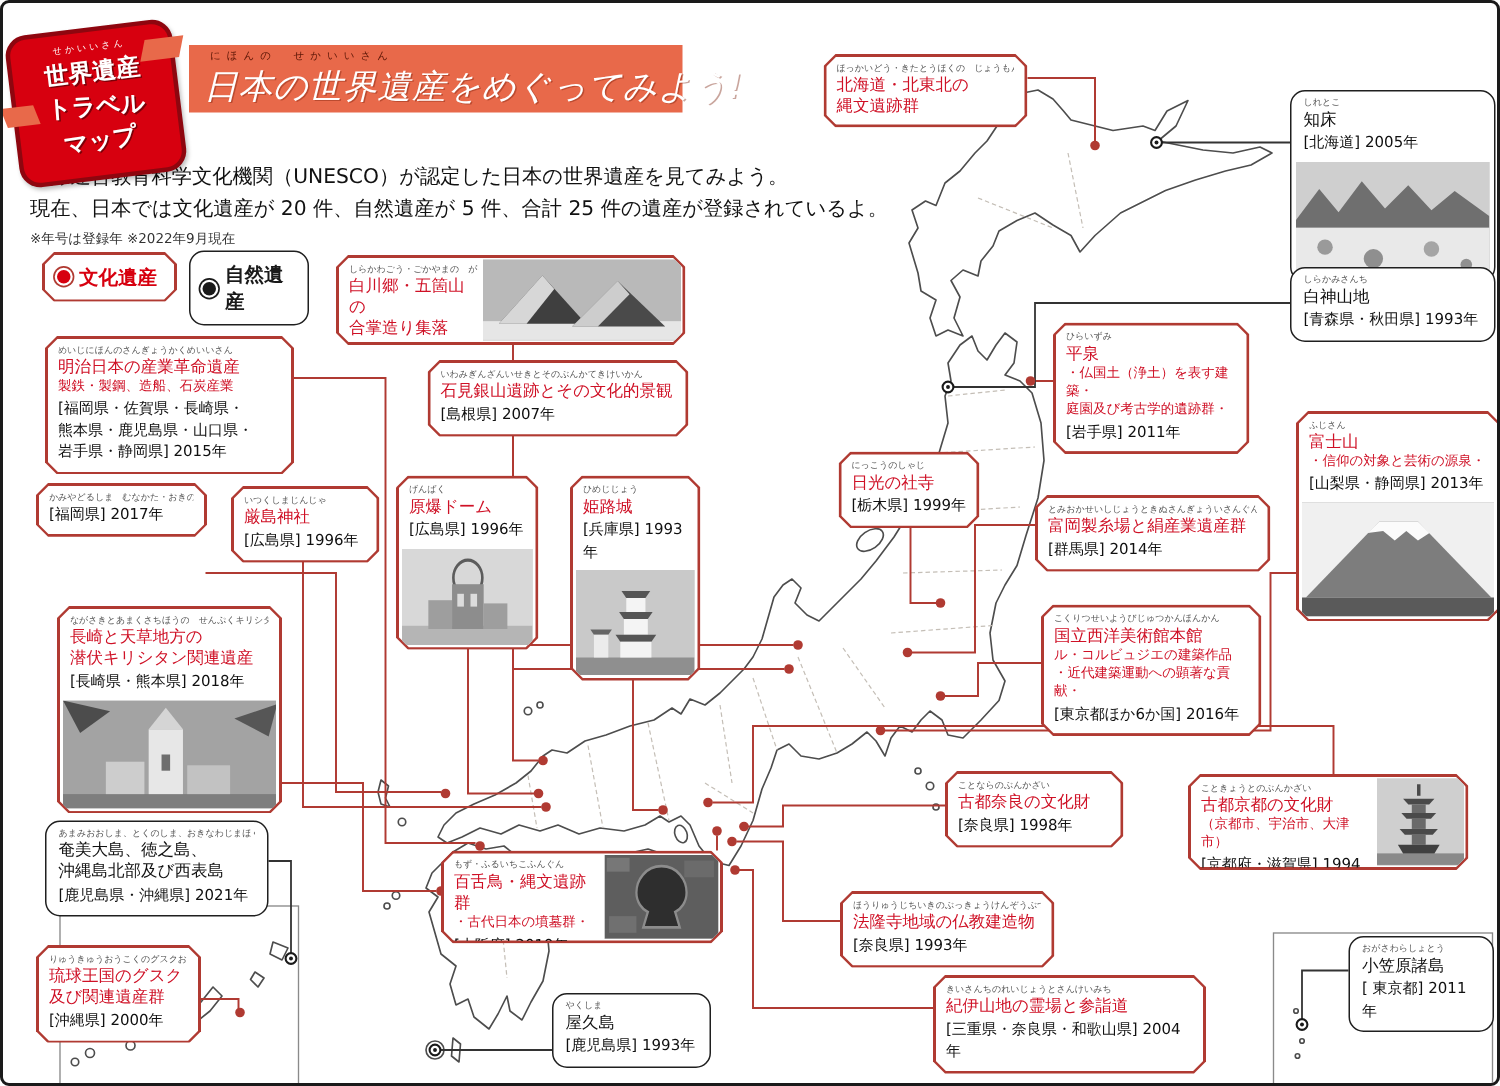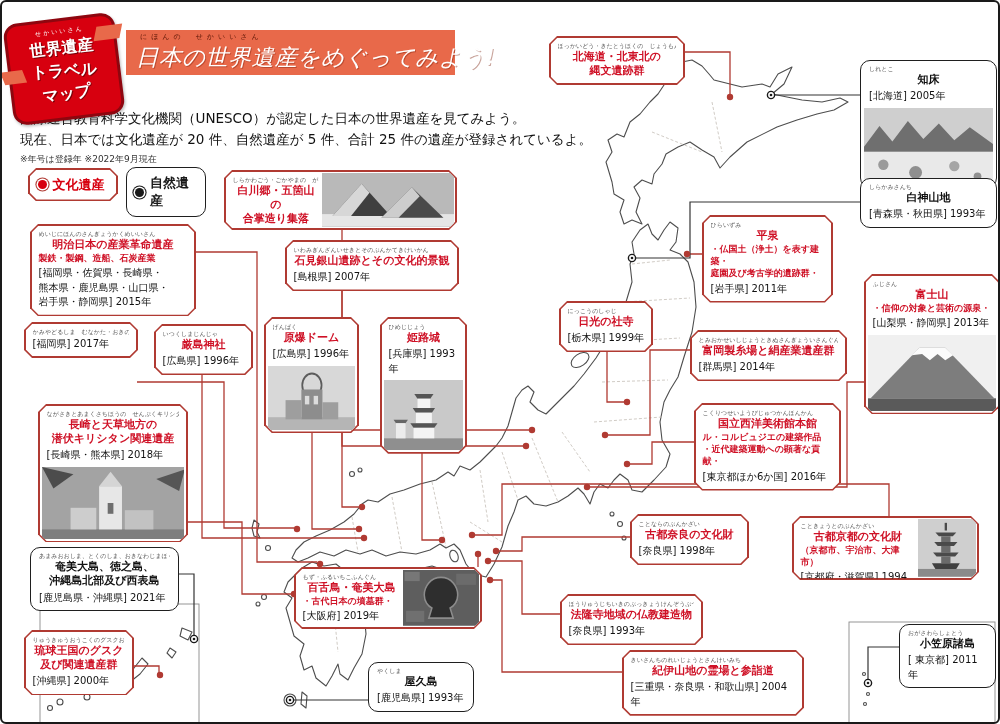--- a/index.html
+++ b/index.html
@@ -40,24 +40,24 @@
   
   #map{position:absolute;left:0;top:0;z-index:1;}
   
   .site{position:absolute;z-index:4;}
   .ch-bg{position:absolute;inset:0;background:#b03a32;
     clip-path:polygon(8px 0,calc(100% - 8px) 0,100% 8px,100% calc(100% - 8px),calc(100% - 8px) 100%,8px 100%,0 calc(100% - 8px),0 8px);}
   .ch-in{position:relative;margin:1.6px;background:#fff;padding:4px 7px 5px;
     clip-path:polygon(7px 0,calc(100% - 7px) 0,100% 7px,100% calc(100% - 7px),calc(100% - 7px) 100%,7px 100%,0 calc(100% - 7px),0 7px);}
   .nat-in{border:1.6px solid #1f1f1f;border-radius:10px;background:#fff;padding:4px 8px 5px;}
   .furi{font-size:6px;color:#555;white-space:nowrap;overflow:hidden;line-height:1.2;margin-bottom:1px;}
-  .s-title{font-weight:bold;font-size:11px;line-height:1.3;white-space:pre-line;text-align:center;}
+  .s-title{font-weight:normal;font-size:11px;line-height:1.3;white-space:pre-line;}
   .cultural .s-title{color:#cf1126;}
   .natural .s-title{color:#111;}
-  .s-sub{font-weight:bold;font-size:9px;line-height:1.35;color:#cf1126;white-space:pre-line;}
+  .s-sub{font-weight:normal;font-size:9px;line-height:1.35;color:#cf1126;white-space:pre-line;}
   .s-meta{font-size:10px;color:#111;margin-top:2px;white-space:pre-line;line-height:1.45;}
   .photo{overflow:hidden;background:#bbb;}
   .photo svg{display:block;width:100%;height:100%;}
   .photo.pb{margin:4px -5px -3px;}
   .photo.prr{position:absolute;top:1.6px;bottom:1.6px;right:1.6px;}
   
   #site-jomon{left:547px;top:34px;width:136px}
   #site-shiretoko{left:858px;top:58px;width:137px}
   #site-shirakami{left:858px;top:176px;width:137px}
   #site-hiraizumi{left:700px;top:213px;width:131px}
@@ -502,21 +502,21 @@
           <div class="furi">あまみおおしま、とくのしま、おきなわじまほくぶおよびいりおもてじま</div>
           <div class="s-title">奄美大島、徳之島、
 沖縄島北部及び西表島</div>
           <div class="s-meta"><span>[鹿児島県・沖縄県]</span> <span>2021年</span></div>
         </div>
       </div>
       <div class="site cultural" id="site-mozu">
         <div class="ch-bg"></div>
         <div class="ch-in">
           <div class="furi">もず・ふるいちこふんぐん</div>
-          <div class="s-title">百舌鳥・奄美大島</div>
+          <div class="s-title">百舌鳥・縄文遺跡群</div>
           <div class="s-sub">・古代日本の墳墓群・</div>
           <div class="s-meta"><span>[大阪府]</span> <span>2019年</span></div>
           <div class="photo prr" aria-label="前方後円墳の航空白黒写真">
             <svg viewBox="0 0 100 60" preserveAspectRatio="none">
               <rect width="100" height="60" fill="#5e5e5e"></rect>
               <rect x="2" y="2" width="20" height="10" fill="#777"></rect>
               <rect x="70" y="4" width="26" height="12" fill="#6b6b6b"></rect>
               <rect x="4" y="44" width="24" height="12" fill="#707070"></rect>
               <path d="M50,8 C64,8 72,18 72,27 C72,34 67,39 62,41 L66,52 34,52 38,41 C33,39 28,34 28,27 C28,18 36,8 50,8 Z" fill="#2e2e2e" stroke="#8c8c8c" stroke-width="2"></path>
             </svg>

